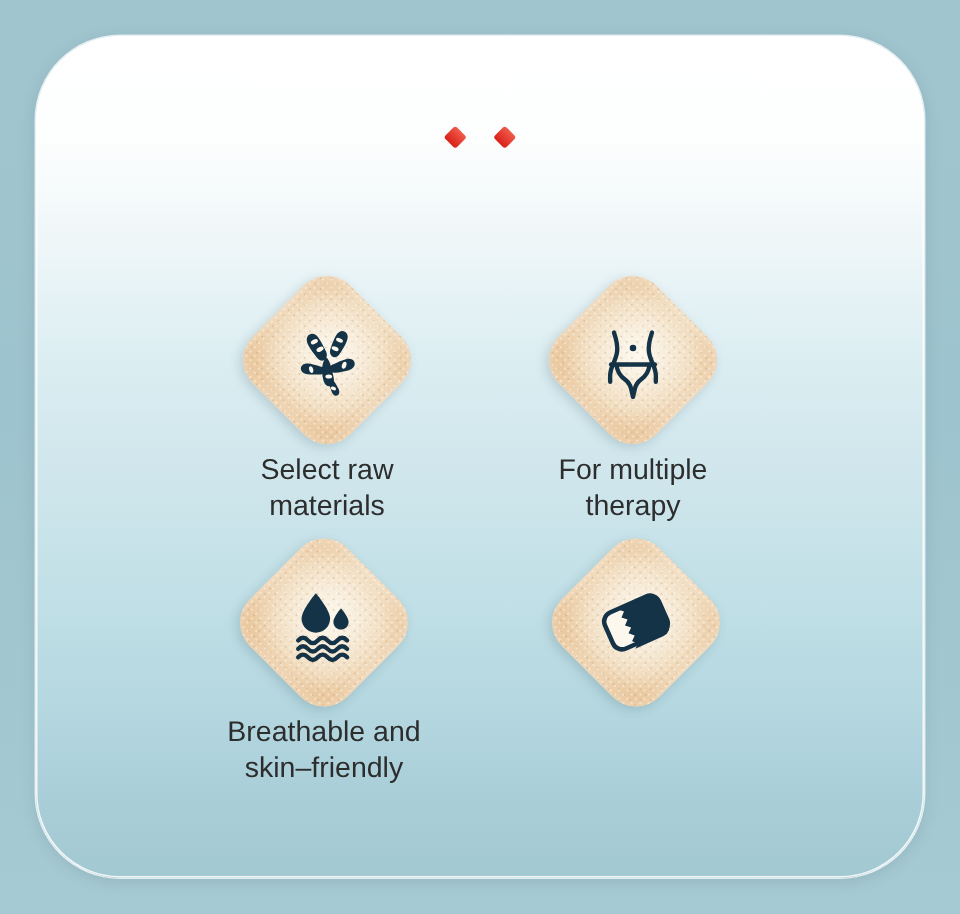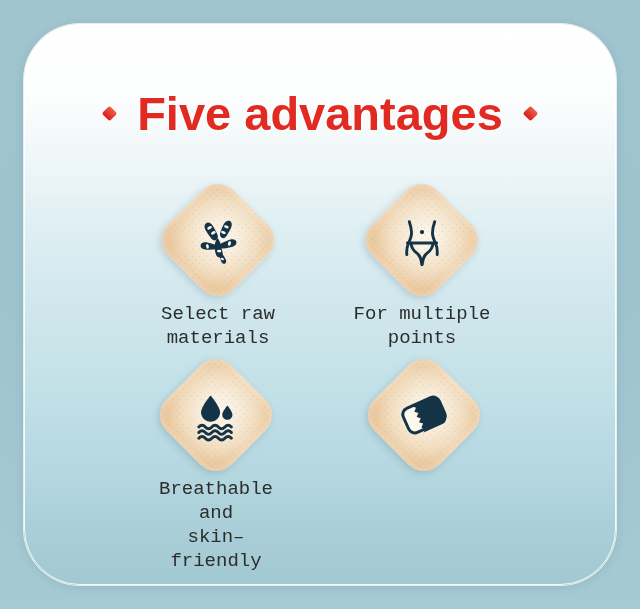--- a/index.html
+++ b/index.html
@@ -157,36 +157,34 @@
   }
 
   
   .caption {
     margin-top: 16px;
     font-size: 19px;
     line-height: 24px;
     color: #2d2d2d;
     text-align: center;
     white-space: pre-line;
-    font-family: Liberation Mono, monospace;
   }
   #row-2 .caption {
   }
 </style>
 </head>
 <body>
 
 <div id="page">
 
   <div id="card">
     <div id="card-edge"></div>
 
     <div id="title-row">
       <span class="title-bullet"></span>
-      <span id="title-text">Five advantages</span>
       <span class="title-bullet"></span>
     </div>
 
     <div class="row" id="row-1">
 
       <div class="feature">
         <div class="tile">
           <div class="tile-inner">
             <svg width="62" height="62" viewBox="0 0 64 64">
               <g fill="#153347">
@@ -222,21 +220,21 @@
                 <path d="M45.5 12.5c-1.9 5.6-2.6 10-2.2 13.5.4 3.6 1.9 6.9 3.4 10.3 1.4 3.1 1.9 6.6 1.5 11.2"></path>
                 <path d="M16.4 35.2h31.2"></path>
                 <path d="M20.3 35.9c.6 4.2 2.6 7.4 5.6 9.6 2.3 1.7 4 3.8 4.6 6.4l1.5 6.2"></path>
                 <path d="M43.7 35.9c-.6 4.2-2.6 7.4-5.6 9.6-2.3 1.7-4 3.8-4.6 6.4l-1.5 6.2"></path>
               </g>
               <circle cx="32" cy="23.5" r="2.3" fill="#153347"></circle>
             </svg>
           </div>
         </div>
         <div class="caption">For multiple
-points</div>
+therapy</div>
       </div>
     </div>
 
     <div class="row" id="row-2">
 
       <div class="feature">
         <div class="tile">
           <div class="tile-inner">
             <svg width="58" height="58" viewBox="0 0 64 64">
               <g fill="#153347">

